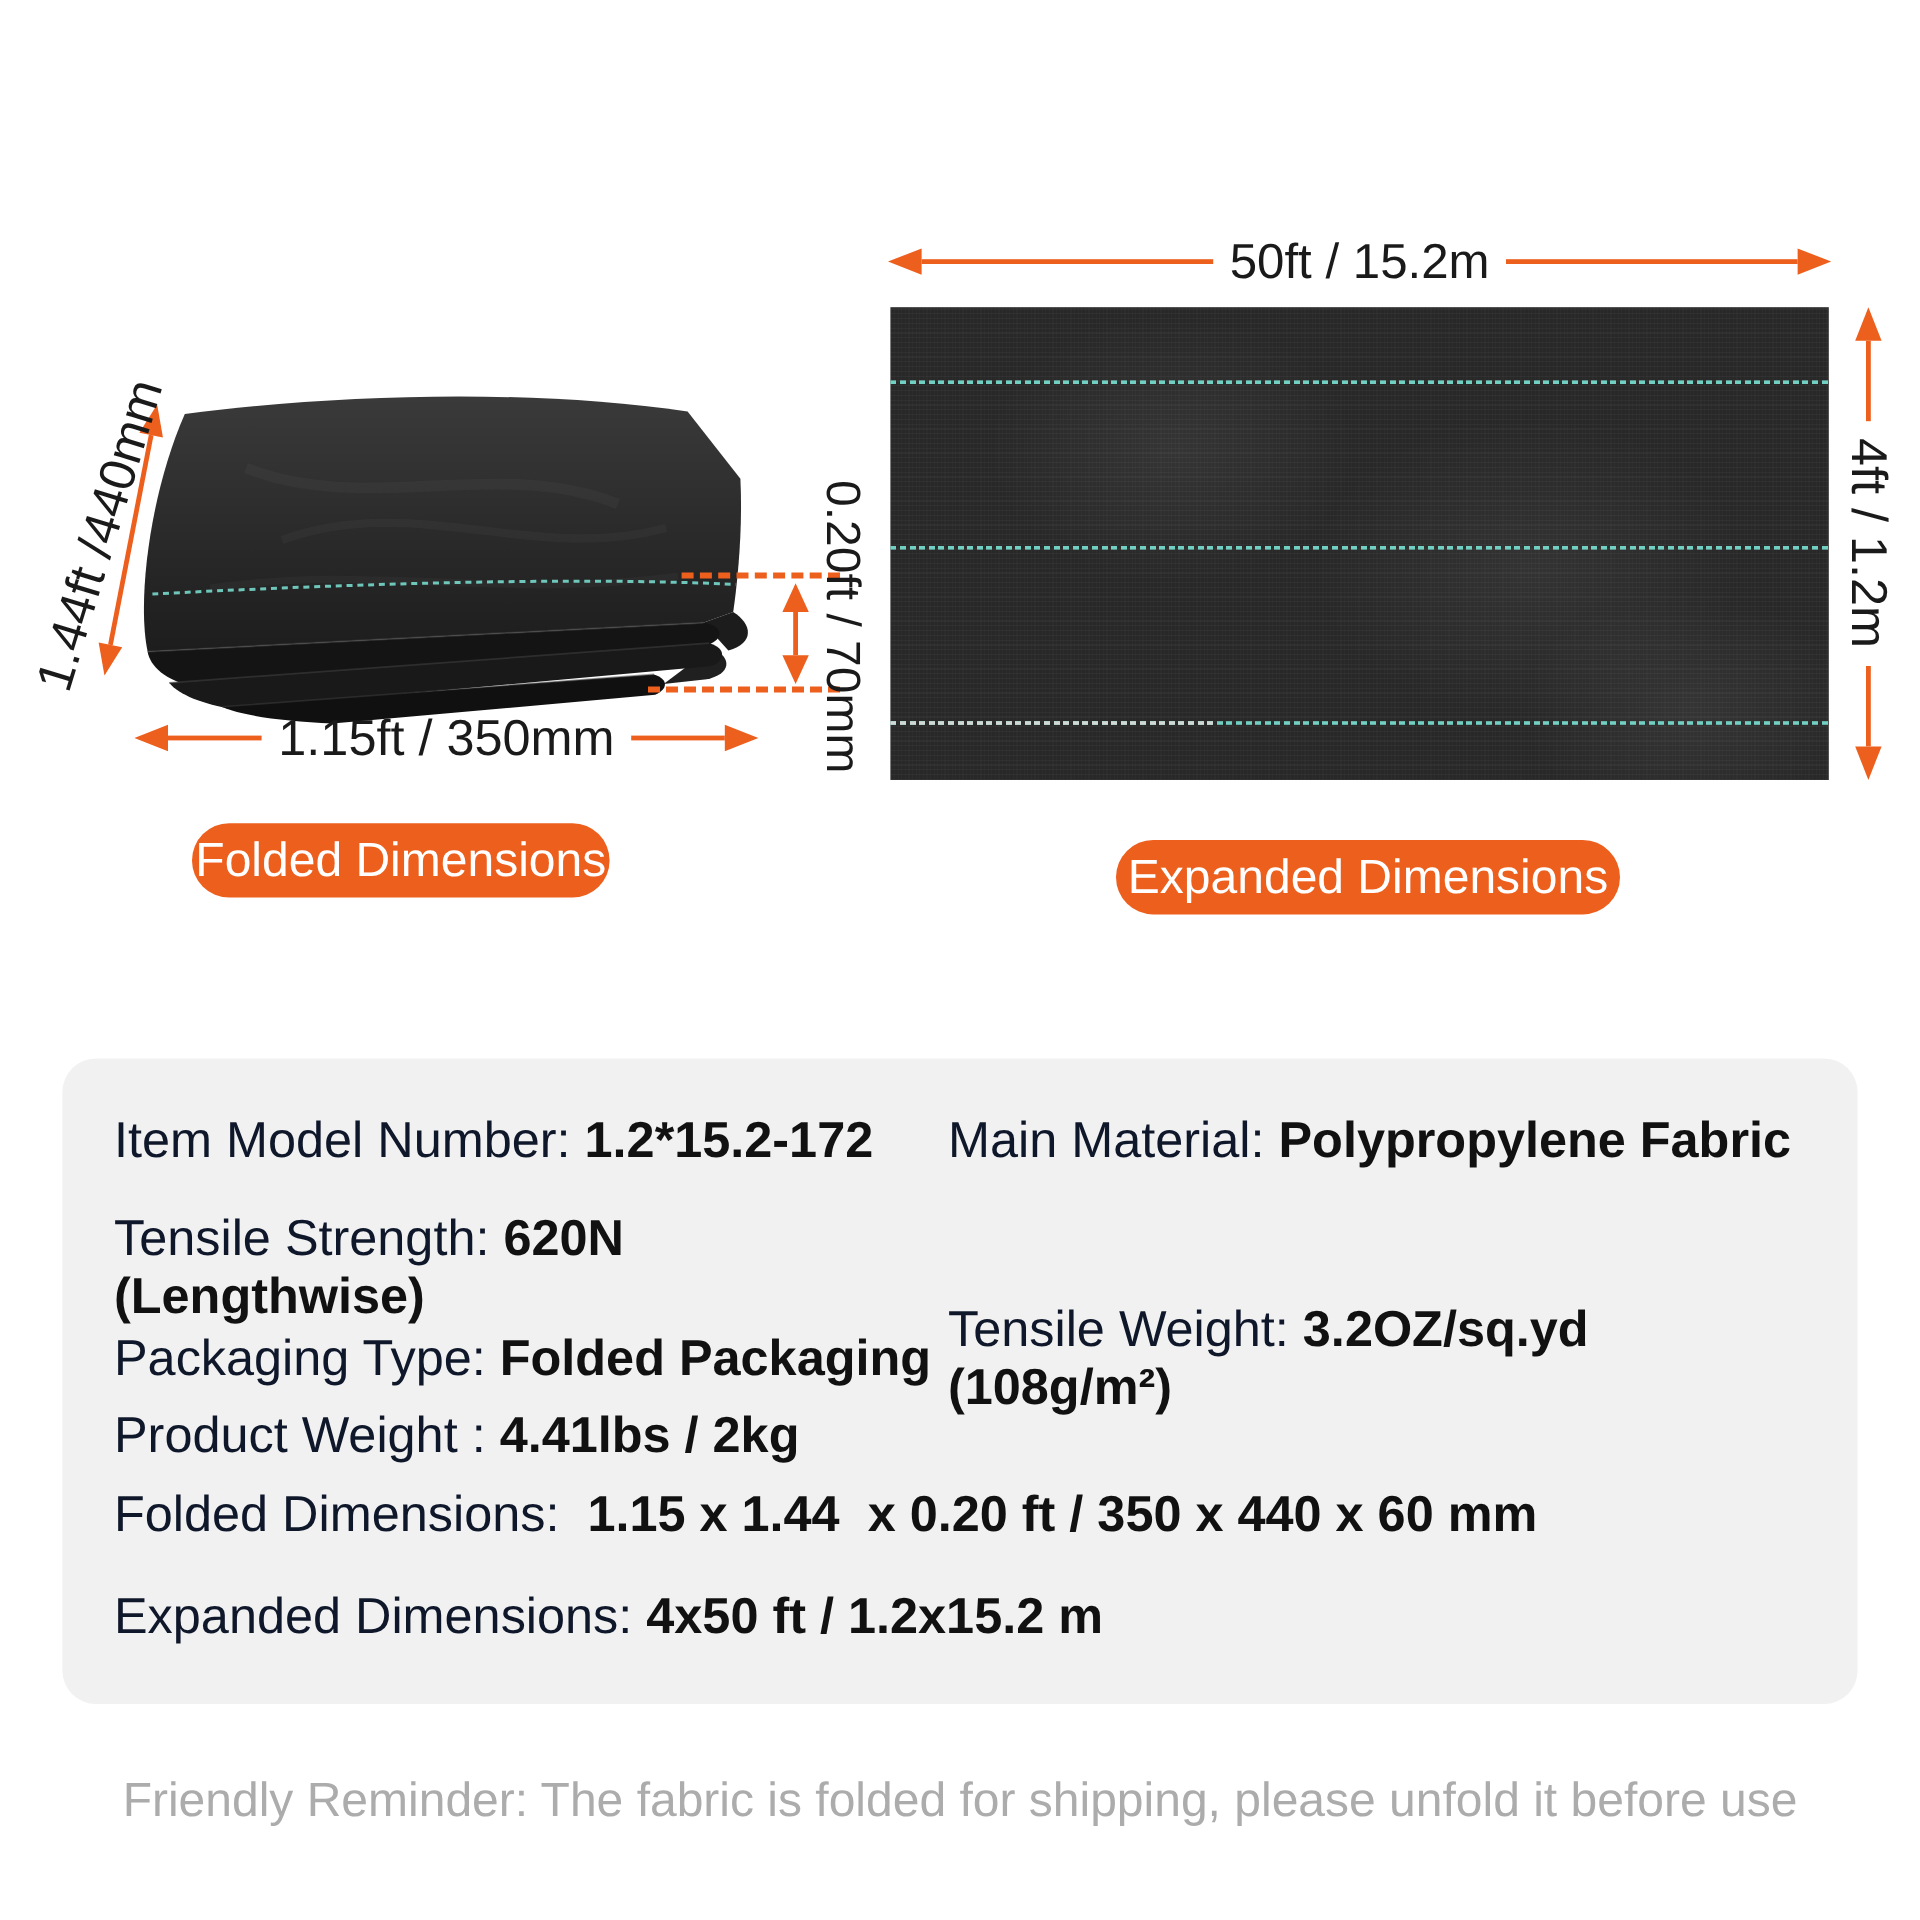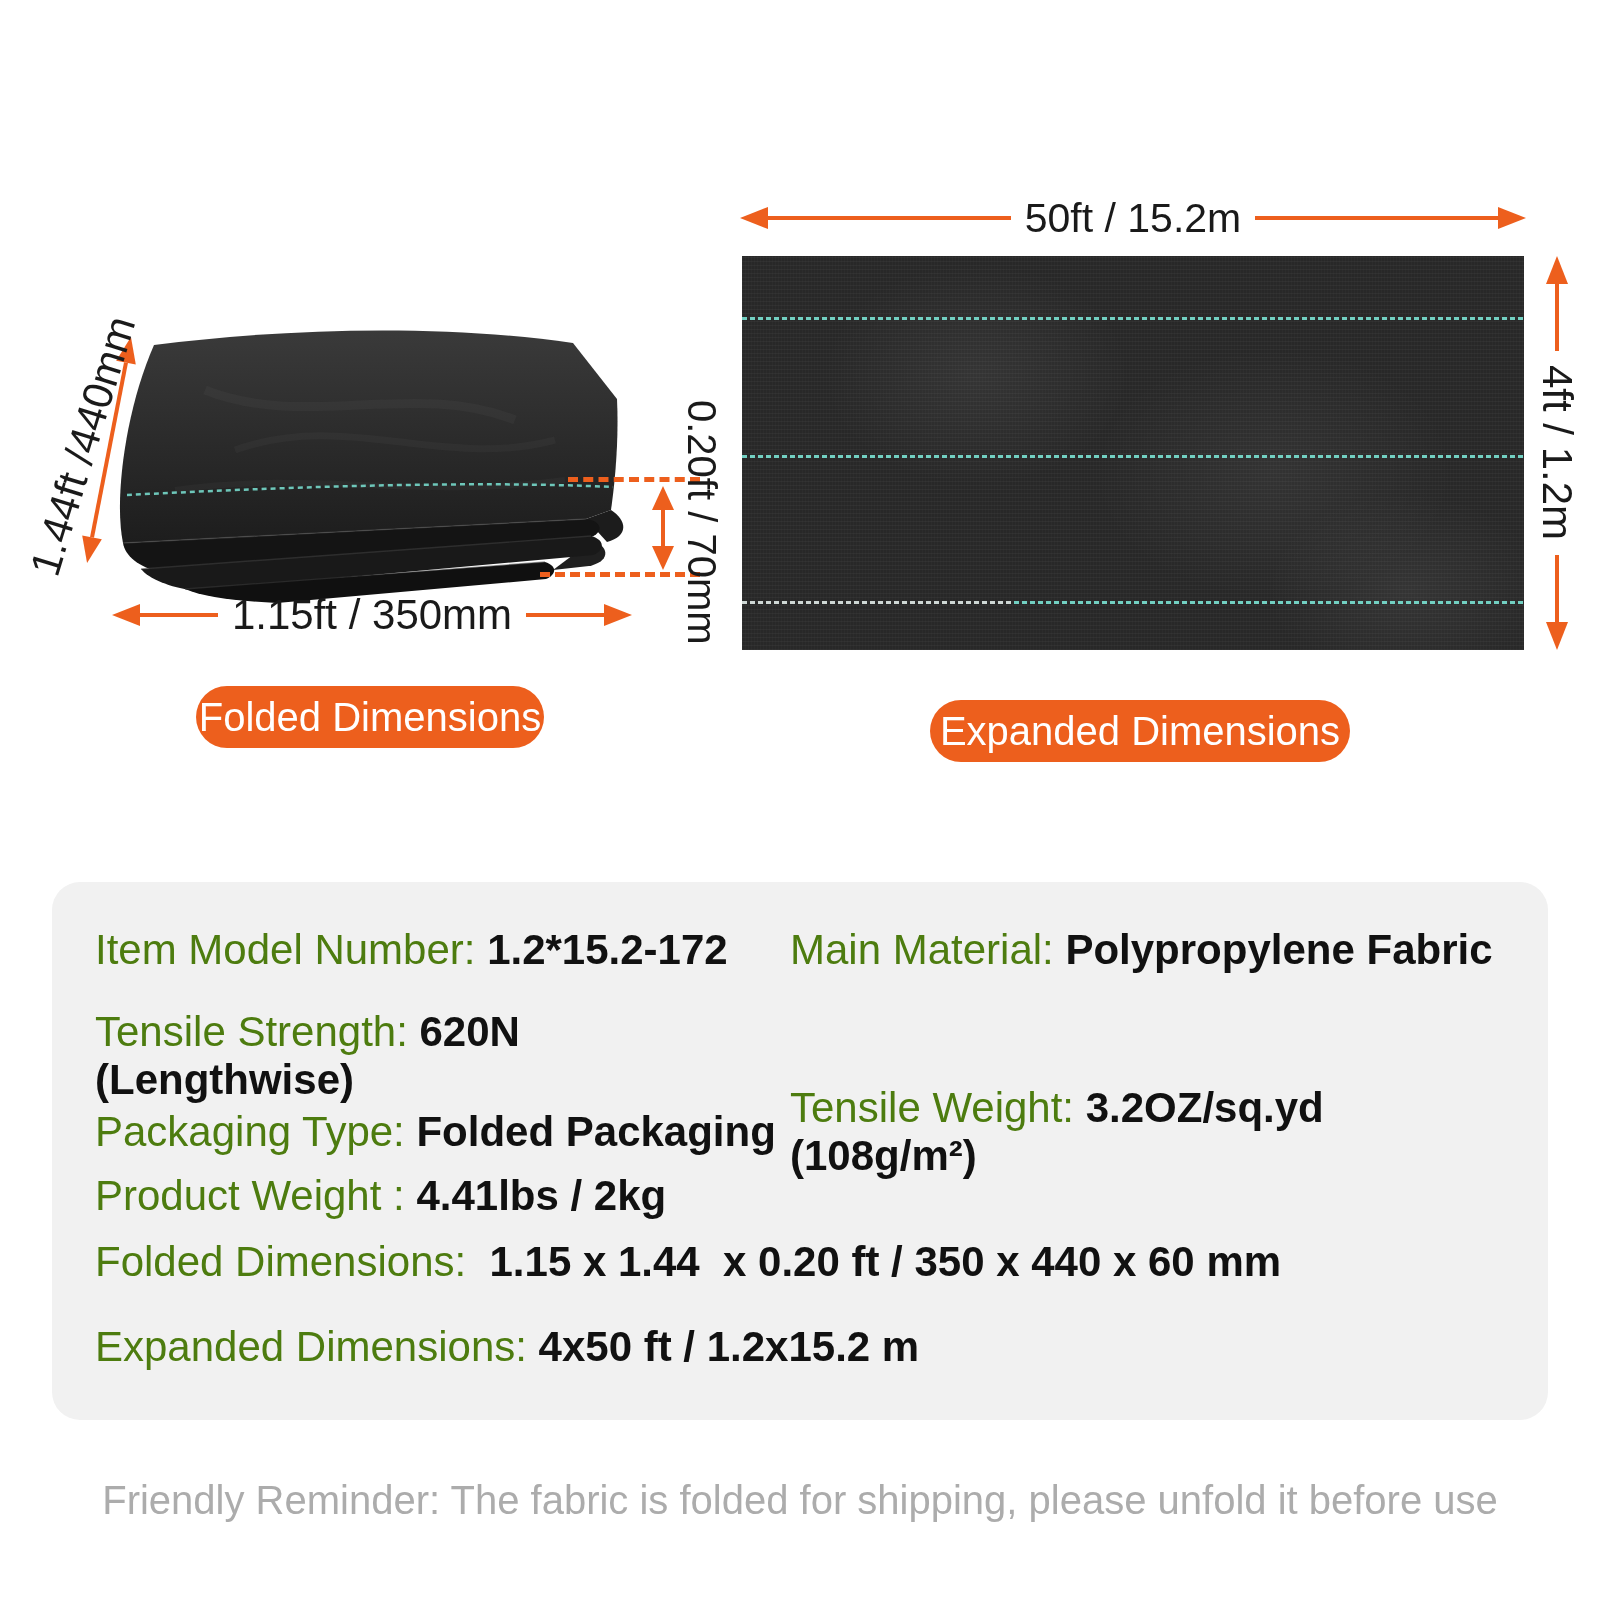--- a/index.html
+++ b/index.html
@@ -46,30 +46,30 @@
   .stitch-line{position:absolute;left:0;width:100%;height:3px;
       background:repeating-linear-gradient(90deg,#72D0C2 0 5px,rgba(0,0,0,0) 5px 8px);}
   .stitch-white{position:absolute;left:0;width:270px;height:3px;
       background:repeating-linear-gradient(90deg,#cfd8d5 0 5px,rgba(0,0,0,0) 5px 8px);}
 
   .folded-fabric-svg{position:absolute;left:85px;top:290px;}
 
   
   .badge{position:absolute;background:#ED5F1D;border-radius:32px;color:#ffffff;
          display:flex;align-items:center;justify-content:center;font-size:40px;white-space:nowrap;}
-  .badge-folded{left:160px;top:686px;width:348px;height:62px;margin-left:36px;}
+  .badge-folded{left:160px;top:686px;width:348px;height:62px;}
   .badge-expanded{left:930px;top:700px;width:420px;height:62px;}
 
   
   .spec-panel{position:absolute;left:52px;top:882px;width:1496px;height:538px;background:#F1F1F1;
               border-radius:28px;box-sizing:border-box;padding:44px 30px 0 43px;}
   .spec-row{display:grid;grid-template-columns:695px auto;height:48px;align-items:center;}
   .spec-row.single{grid-template-columns:auto;}
   .spec-cell{font-size:42px;white-space:nowrap;}
-  .spec-label{color:#4d7c0f;white-space:pre-wrap;}
+  .spec-label{color:#0f172a;white-space:pre-wrap;}
   .spec-value{color:#111111;font-weight:bold;white-space:pre-wrap;}
   .mt1{margin-top:34px;}.mt2{margin-top:28px;}.mt3{margin-top:40px;}.mt4{margin-top:18px;}.mt5{margin-top:37px;}
 
   .reminder{position:absolute;left:0;top:1478px;width:1600px;text-align:center;
             font-size:40px;color:#ACACAC;white-space:nowrap;}
 </style>
 </head>
 <body>
 
 <div class="canvas">

